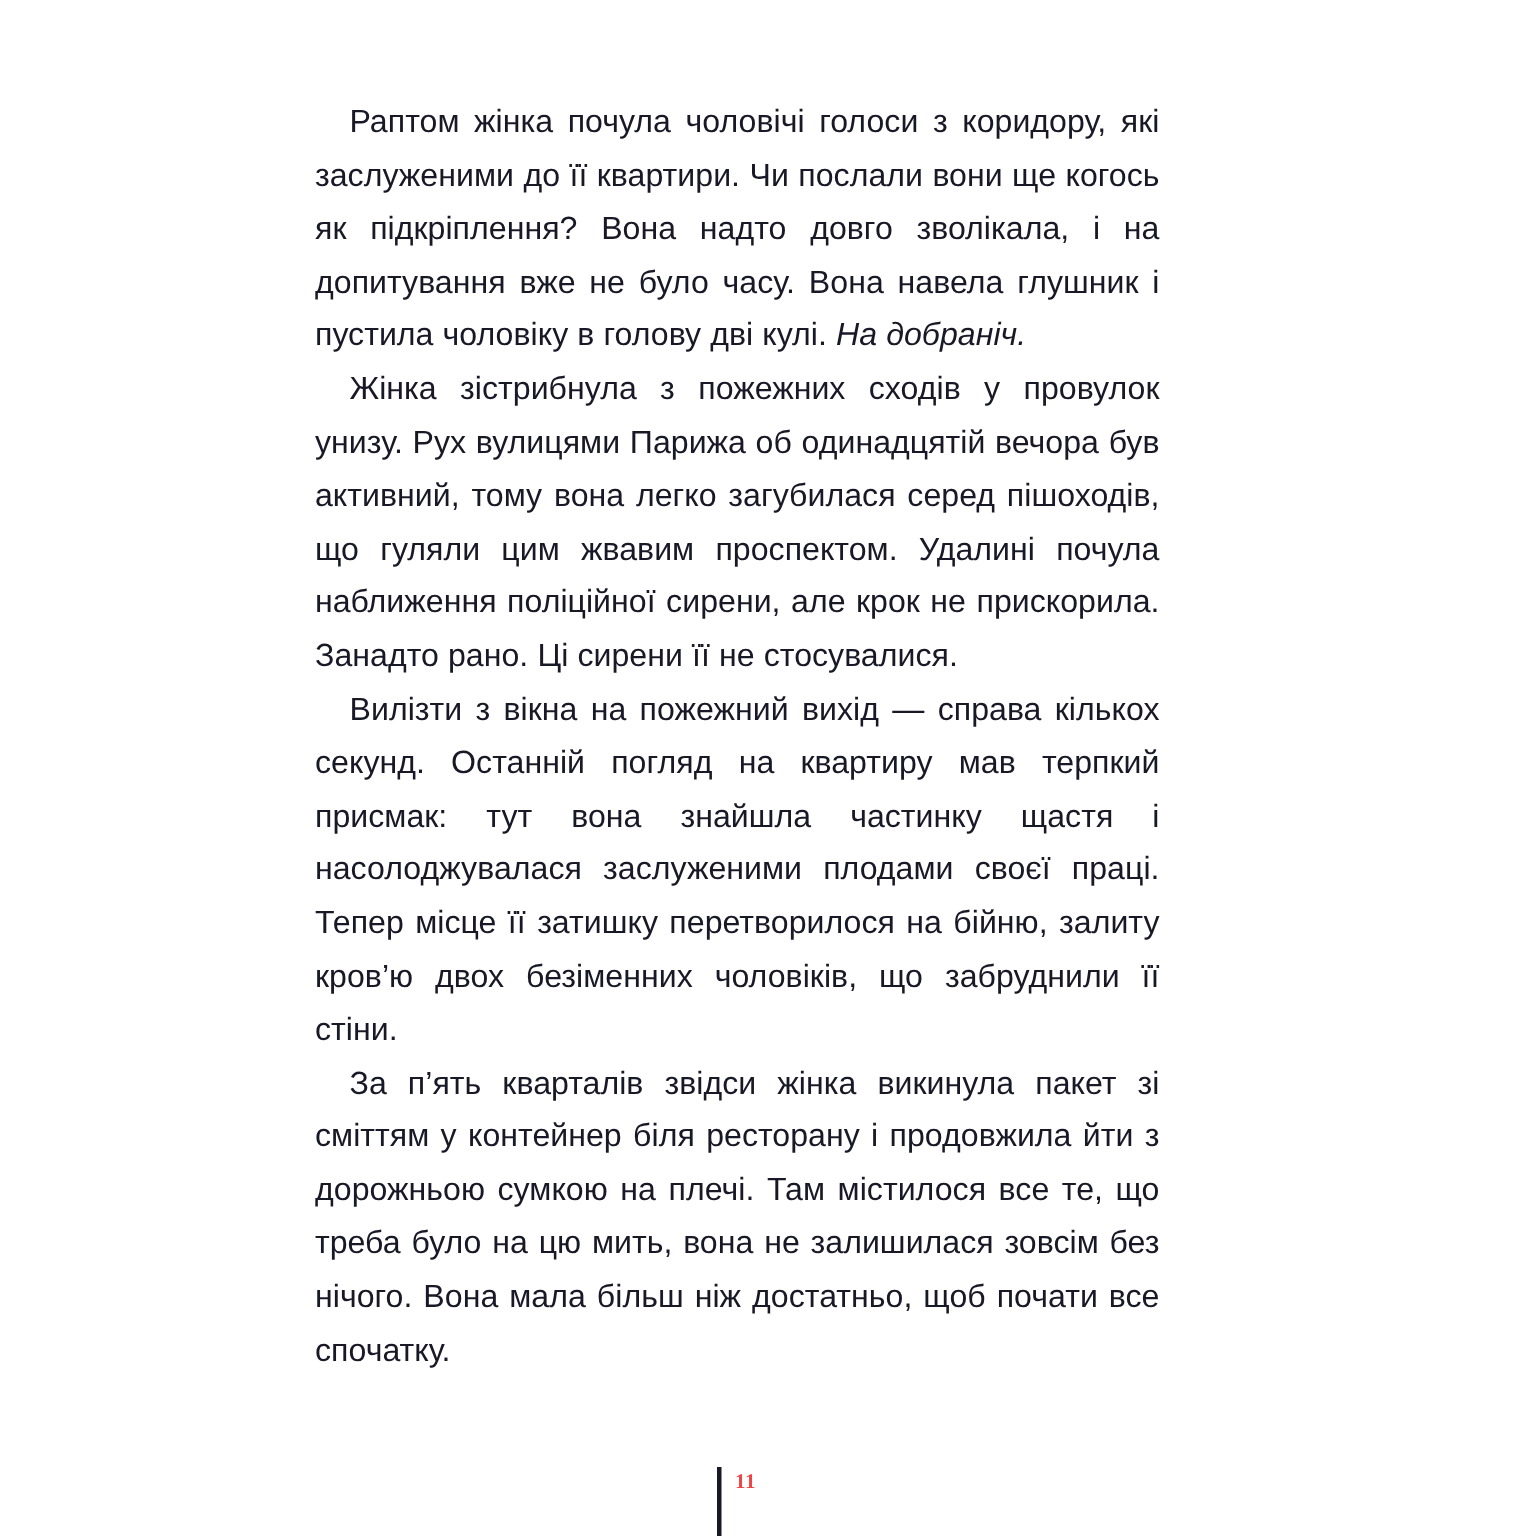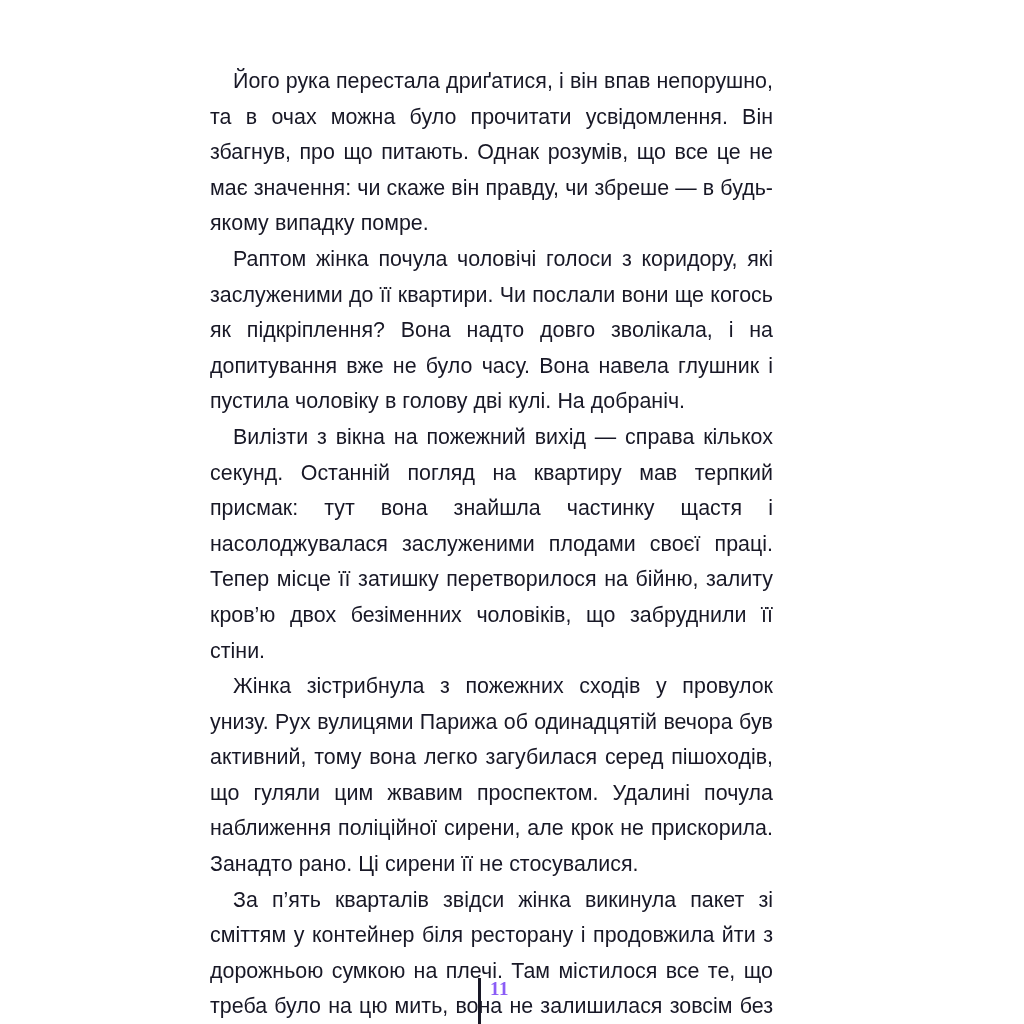--- a/index.html
+++ b/index.html
@@ -40,20 +40,21 @@
     text-indent: 23px;
     text-align: justify;
     hyphens: manual;
   }
 
   .para:last-of-type {
     text-align: justify;
   }
 
   .em {
+    font-style: italic;
     margin-top: 32px;
   }
 
   
   .footer {
     position: absolute;
     left: 0;
     top: 974px;
     width: 1024px;
     height: 50px;
@@ -66,41 +67,40 @@
     width: 3px;
     height: 52px;
     background: #181826;
   }
 
   .folio-number {
     position: absolute;
     left: 490px;
     top: 3px;
     font-family: "Liberation Serif", "DejaVu Serif", serif;
-    font-size: 19px;
+    font-size: 14px;
     font-weight: 700;
-    color: #8b5cf6;
+    color: #ef4444;
     line-height: 24px;
     letter-spacing: 0.5px;
   }
 </style>
 </head>
 <body>
 
 <div class="page">
 
   <div class="text-block">
 
-    <p class="para">Його рука перестала дриґатися, і він впав непорушно, та в очах можна було прочитати усвідомлення. Він збагнув, про що питають. Однак розумів, що все це не має значення: чи скаже він правду, чи збреше — в будь-якому випадку помре.</p>
 
     <p class="para"><span>Раптом жінка почула чоловічі голоси з коридору, які заслуженими до її квартири. Чи послали вони ще когось як підкріплення? Вона надто довго зволікала, і на допитування вже не було часу. Вона навела глушник і пустила чоловіку в голову дві кулі. </span><span class="em">На добраніч.</span></p>
 
+    <p class="para">Жінка зістрибнула з пожежних сходів у провулок унизу. Рух вулицями Парижа об одинадцятій вечора був активний, тому вона легко загубилася серед пішоходів, що гуляли цим жвавим проспектом. Удалині почула наближення поліційної сирени, але крок не прискорила. Занадто рано. Ці сирени її не стосувалися.</p>
+
     <p class="para">Вилізти з вікна на пожежний вихід — справа кількох секунд. Останній погляд на квартиру мав терпкий присмак: тут вона знайшла частинку щастя і насолоджувалася заслуженими плодами своєї праці. Тепер місце її затишку перетворилося на бійню, залиту кров’ю двох безіменних чоловіків, що забруднили її стіни.</p>
-
-    <p class="para">Жінка зістрибнула з пожежних сходів у провулок унизу. Рух вулицями Парижа об одинадцятій вечора був активний, тому вона легко загубилася серед пішоходів, що гуляли цим жвавим проспектом. Удалині почула наближення поліційної сирени, але крок не прискорила. Занадто рано. Ці сирени її не стосувалися.</p>
 
     <p class="para">За п’ять кварталів звідси жінка викинула пакет зі сміттям у контейнер біля ресторану і продовжила йти з дорожньою сумкою на плечі. Там містилося все те, що треба було на цю мить, вона не залишилася зовсім без нічого. Вона мала більш ніж достатньо, щоб почати все спочатку.</p>
 
   </div>
 
   <div class="footer">
     <div class="folio-rule"></div>
     <div class="folio-number">11</div>
   </div>
 

